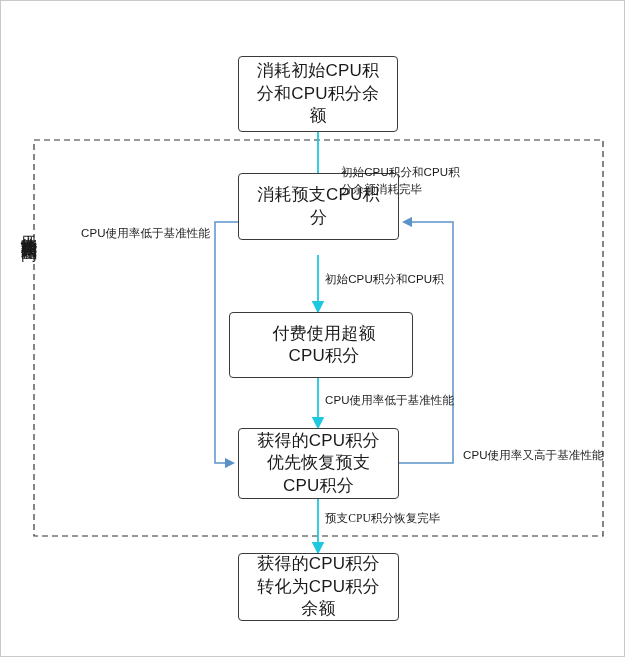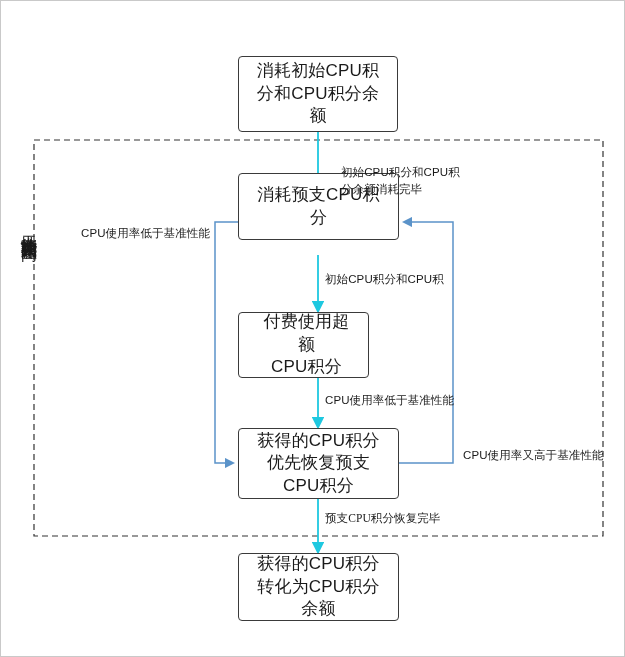--- a/index.html
+++ b/index.html
@@ -95,21 +95,21 @@
 
   <div class="zone-label" style="left:20px; top:222px;">无性能约束模式作用区间</div>
 
   <div class="node" style="left: 237px; top: 55px; width: 160px; height: 76px; white-space: pre-line;">消耗初始CPU积
 分和CPU积分余
 额</div>
 
   <div class="node" style="left: 237px; top: 172px; width: 161px; height: 67px; white-space: pre-line;">消耗预支CPU积
 分</div>
 
-  <div class="node" style="left: 237px; top: 311px; width: 131px; height: 66px; white-space: pre-line; padding-left: 16px;">付费使用超额
+  <div class="node" style="left: 228px; top: 311px; width: 184px; height: 66px; white-space: pre-line; padding-left: 16px;">付费使用超额
 CPU积分</div>
 
   <div class="node" style="left: 237px; top: 427px; width: 161px; height: 71px; white-space: pre-line;">获得的CPU积分
 优先恢复预支
 CPU积分</div>
 
   <div class="node" style="left: 237px; top: 552px; width: 161px; height: 68px; white-space: pre-line;">获得的CPU积分
 转化为CPU积分
 余额</div>
 

